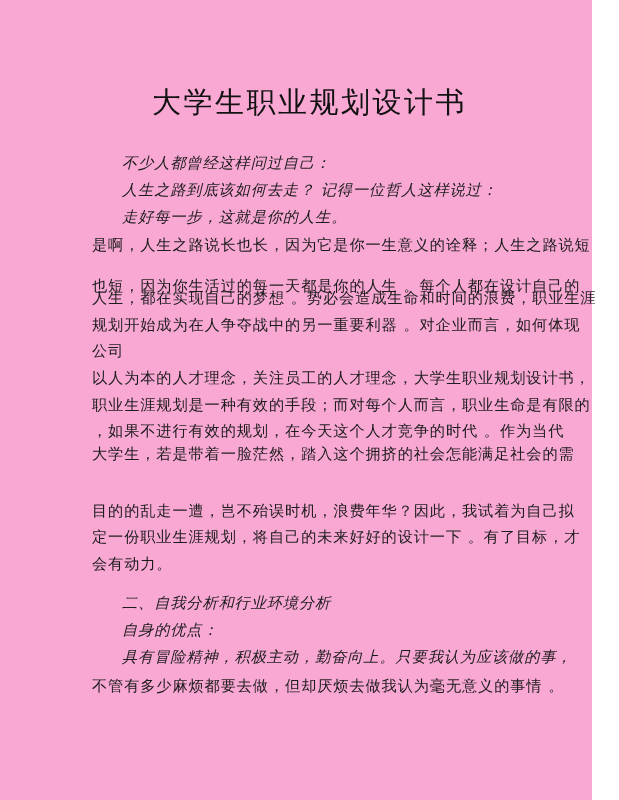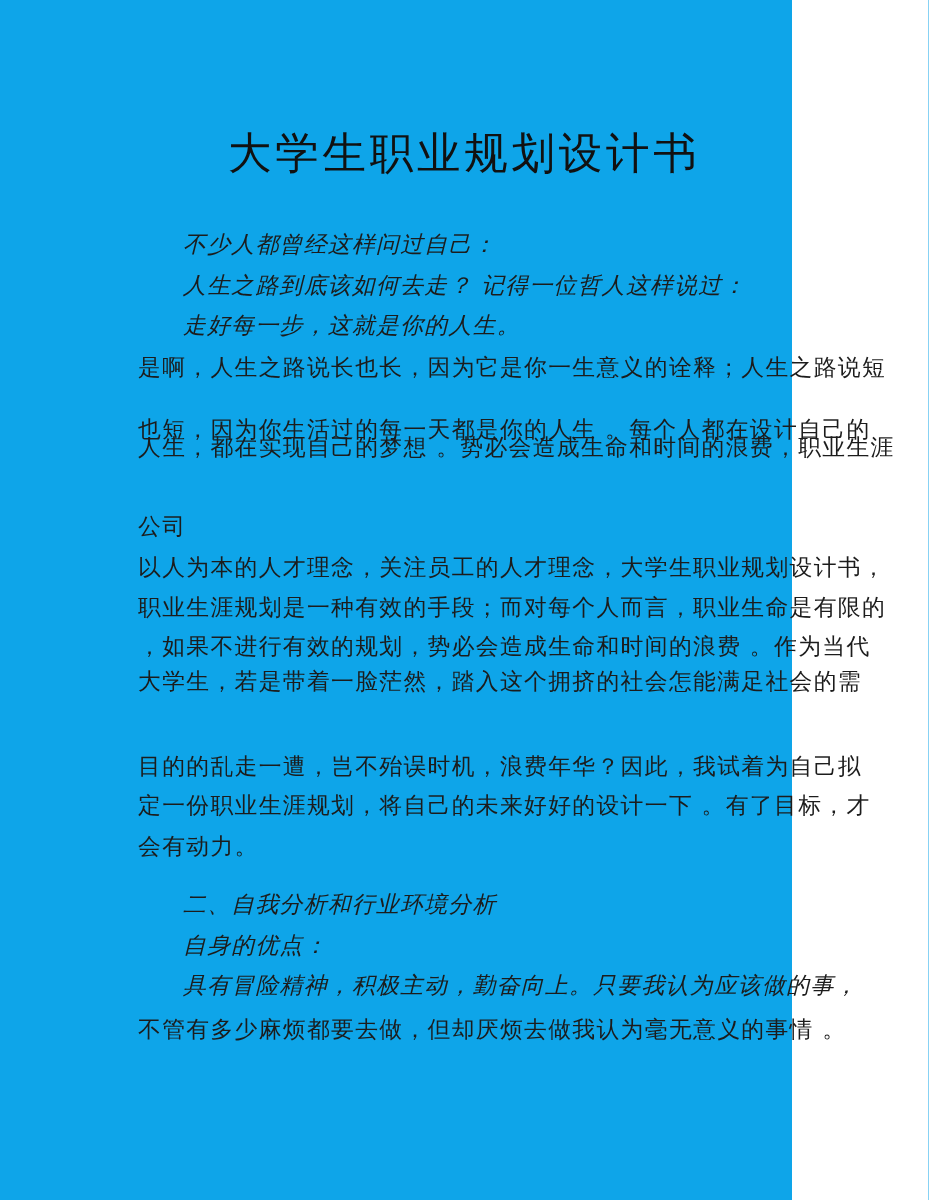--- a/index.html
+++ b/index.html
@@ -1,20 +1,20 @@
 <!DOCTYPE html>
 <html><head>
 <meta charset="utf-8">
 <style>
   html, body { margin: 0; padding: 0; }
   body {
     width: 619px; height: 800px; background: #ffffff; position: relative; overflow: hidden;
     font-family: "DejaVu Sans", "Liberation Sans", sans-serif; color: #1a1a1a;
   }
-  .page { position: absolute; left: 0; top: 0; width: 528px; height: 800px; background: #0ea5e9; }
+  .page { position: absolute; left: 0; top: 0; width: 592px; height: 800px; background: #f9a8d4; }
   .title {
     position: absolute; left: 0; width: 619px; top: 84px; text-align: center;
     font-family: "DejaVu Serif", "Liberation Serif", serif;
     font-size: 29px; letter-spacing: 2.5px; color: #111; line-height: 36px;
   }
   .line {
     position: absolute; left: 92px; white-space: nowrap;
     font-size: 15.2px; line-height: 20px; color: #1c1c1c; letter-spacing: 0.9px;
   }
   .line.indent { left: 122px; font-style: italic; }
@@ -29,24 +29,25 @@
 
 <div class="page">
   <div class="title">大学生职业规划设计书</div>
 
   <div class="line indent" style="top:153px">不少人都曾经这样问过自己：</div>
   <div class="line indent" style="top:180px">人生之路到底该如何去走？ 记得一位哲人这样说过：</div>
   <div class="line indent" style="top:207px">走好每一步，这就是你的人生。</div>
   <div class="line" style="top:235px">是啊，人生之路说长也长，因为它是你一生意义的诠释；人生之路说短</div>
   <div class="line" style="top:276px">也短，因为你生活过的每一天都是你的人生 。每个人都在设计自己的</div>
   <div class="line" style="top:288px">人生，都在实现自己的梦想 。势必会造成生命和时间的浪费，职业生涯</div>
+  <div class="line" style="top:315px">规划开始成为在人争夺战中的另一重要利器 。对企业而言，如何体现</div>
   <div class="line" style="top:341px">公司</div>
   <div class="line" style="top:368px">以人为本的人才理念，关注员工的人才理念，大学生职业规划设计书，</div>
   <div class="line" style="top:395px">职业生涯规划是一种有效的手段；而对每个人而言，职业生命是有限的</div>
-  <div class="line" style="top:421px">，如果不进行有效的规划，势必会造成生命和时间的浪费 。作为当代</div>
+  <div class="line" style="top:421px">，如果不进行有效的规划，在今天这个人才竞争的时代 。作为当代</div>
   <div class="line" style="top:444px">大学生，若是带着一脸茫然，踏入这个拥挤的社会怎能满足社会的需</div>
   <div class="line" style="top:501px">目的的乱走一遭，岂不殆误时机，浪费年华？因此，我试着为自己拟</div>
   <div class="line" style="top:527px">定一份职业生涯规划，将自己的未来好好的设计一下 。有了目标，才</div>
   <div class="line" style="top:554px">会有动力。</div>
   <div class="line indent" style="top:593px">二、自我分析和行业环境分析</div>
   <div class="line indent" style="top:620px">自身的优点：</div>
   <div class="line indent" style="top:647px">具有冒险精神，积极主动，勤奋向上。只要我认为应该做的事，</div>
   <div class="line" style="top:676px">不管有多少麻烦都要去做，但却厌烦去做我认为毫无意义的事情 。</div>
 
 </div>

